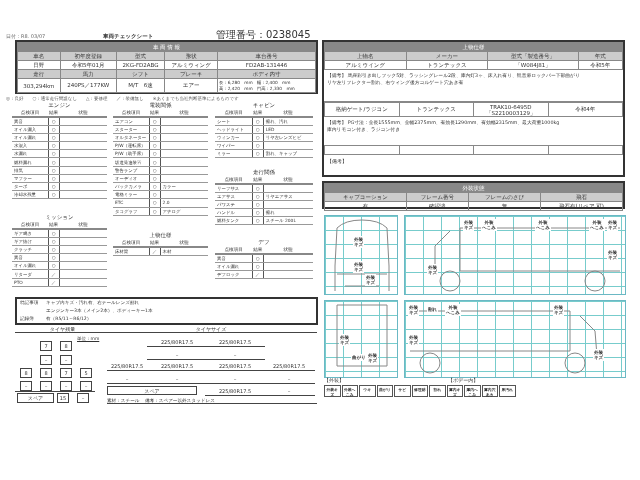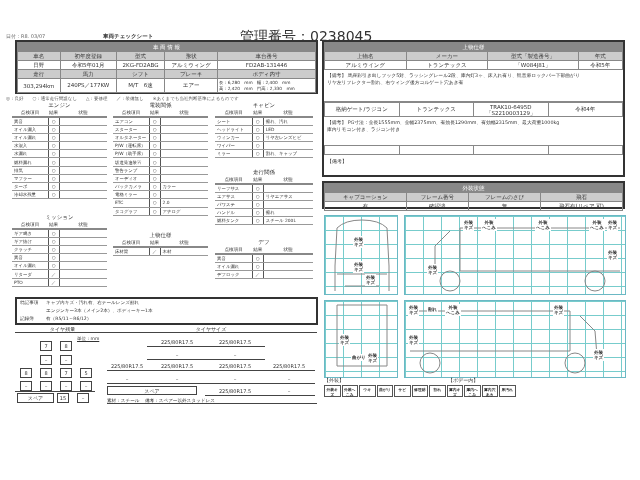--- a/index.html
+++ b/index.html
@@ -20,21 +20,21 @@
 .tag{position:absolute;background:#fff;font-size:4.5px;font-weight:bold;line-height:5px;text-align:center;padding:1px}
 .leg{display:inline-block;border:1px solid #555;width:16.5px;height:12px;font-size:3.8px;font-weight:bold;text-align:center;line-height:5px;padding-top:1px;margin-right:1px;vertical-align:top}
 .tb{position:absolute;border:1px solid #444;font-size:5px;text-align:center;line-height:9px;width:12px;height:10px}
 .ts{position:absolute;font-size:5px;text-align:center;border-bottom:1px solid #444;width:60px;height:10px;line-height:10px}
 </style>
 </head>
 <body>
 
 <div class="abs" style="left:6px;top:33px;font-size:5px;color:#666">日付：R8. 03/07</div>
 <div class="abs" style="left:103px;top:33px;font-size:5.5px;font-weight:bold">車両チェックシート</div>
-<div class="abs" style="left:240px;top:28px;font-size:14px;color:#333">管理番号：0238045</div>
+<div class="abs" style="left:216px;top:28px;font-size:10px;color:#333">管理番号：0238045</div>
 
 <div class="abs box" style="left:15px;top:40px;width:303px;height:54px">
 <table class="vt">
 <tbody>
         <tr>
           <td class="hd" colspan="6">車 両 情 報</td>
         </tr>
 <tr>
  <td class="sh">車名</td>
  <td class="sh">初年度登録</td>

